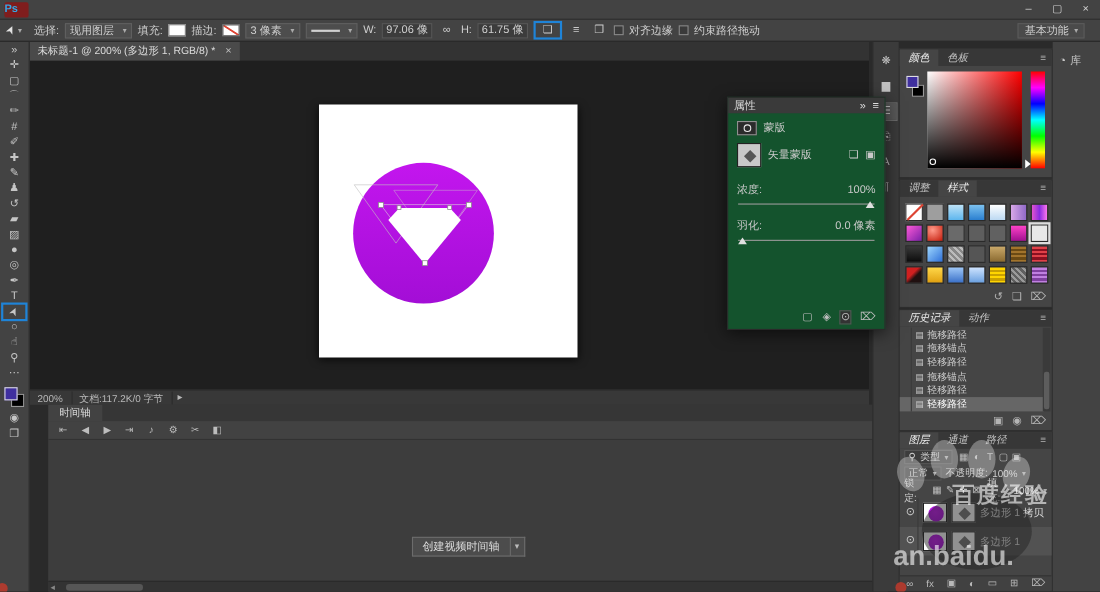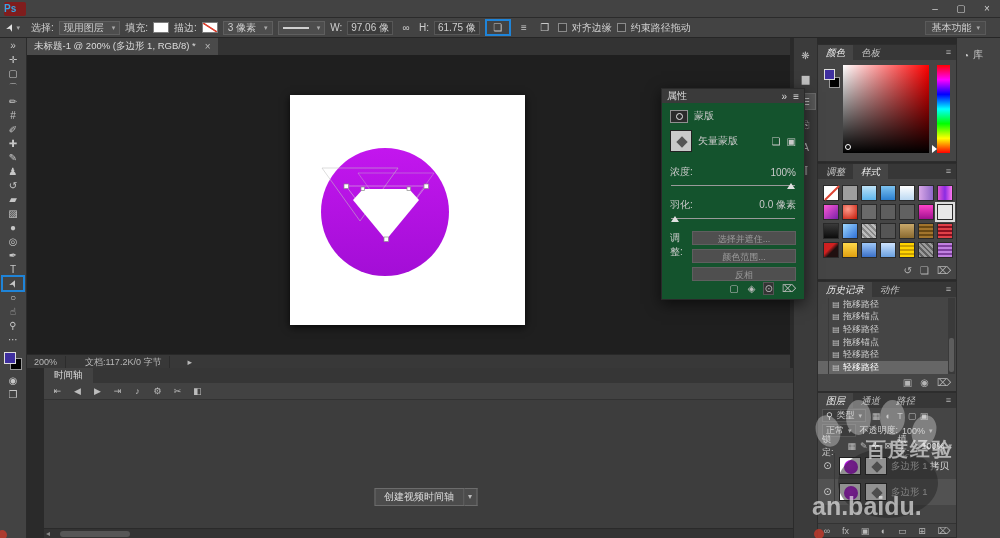--- a/index.html
+++ b/index.html
@@ -46,21 +46,21 @@
   .bgsw{position:absolute;left:6px;top:6px;width:12px;height:12px;border:1px solid #999;background:#000;}
   
   .tabbar{position:absolute;left:27px;top:38px;width:763px;height:17px;background:#333;display:flex;z-index:4;}
   .doctab{background:#4a4a4a;color:#dcdcdc;font-size:9.5px;padding:0 7px;display:flex;gap:9px;
           align-items:center;white-space:nowrap;}
   .tabclose{color:#bbb;font-size:10px;}
   .pasteboard{position:absolute;left:27px;top:55px;width:763px;height:299px;background:#1f1f1f;}
   .artboard{position:absolute;left:290px;top:95px;width:235px;height:230px;background:#fff;
             box-shadow:0 2px 8px rgba(0,0,0,.8);}
   .statusbar{position:absolute;left:27px;top:354px;width:763px;height:14px;background:#383838;
-             border-top:1px solid #282828;display:flex;align-items:center;gap:17px;
+             border-top:1px solid #282828;display:flex;align-items:center;gap:4px;
              font-size:9px;color:#b8b8b8;padding-left:5px;z-index:4;}
   .statfield{border-right:1px solid #2c2c2c;padding:0 8px 0 2px;height:12px;line-height:12px;white-space:nowrap;}
   
   .timeline{position:absolute;left:27px;top:368px;width:763px;height:170px;background:#404040;z-index:4;margin-left:17px;}
   .tltabs{height:15px;background:#363636;display:flex;}
   .tltab{background:#424242;padding:1px 10px;font-size:9.5px;color:#ddd;}
   .tlctrl{height:17px;display:flex;align-items:center;gap:3px;padding-left:5px;
           border-bottom:1px solid #323232;background:#424242;}
   .tlbtn{width:17px;text-align:center;color:#bdbdbd;font-size:9px;}
   .tlcontent{position:relative;height:128px;background:#3d3d3d;}
@@ -517,28 +517,20 @@
       <div class="ptrack">
           <span class="pthumbtri" style="right:0;"></span>
         </div>
       <div class="prow" style="margin-top:12px;">
         <span>羽化:</span>
         <span class="pright">0.0 像素</span>
       </div>
       <div class="ptrack">
           <span class="pthumbtri" style="left:0;"></span>
         </div>
-      <div class="prow" style="margin-top:12px;align-items:flex-start;">
-        <span>调整:</span>
-        <span class="pright" id="adjbtns">
-            <button class="adjbtn">选择并遮住...</button>
-            <button class="adjbtn">颜色范围...</button>
-            <button class="adjbtn">反相</button>
-          </span>
-      </div>
       <div class="propfoot" id="propfoot">
           <span>▢</span>
           <span>◈</span>
           <span class="pressed">⊙</span>
           <span>⌦</span>
         </div>
     </div>
   </div>
 
   <div class="watermark">

